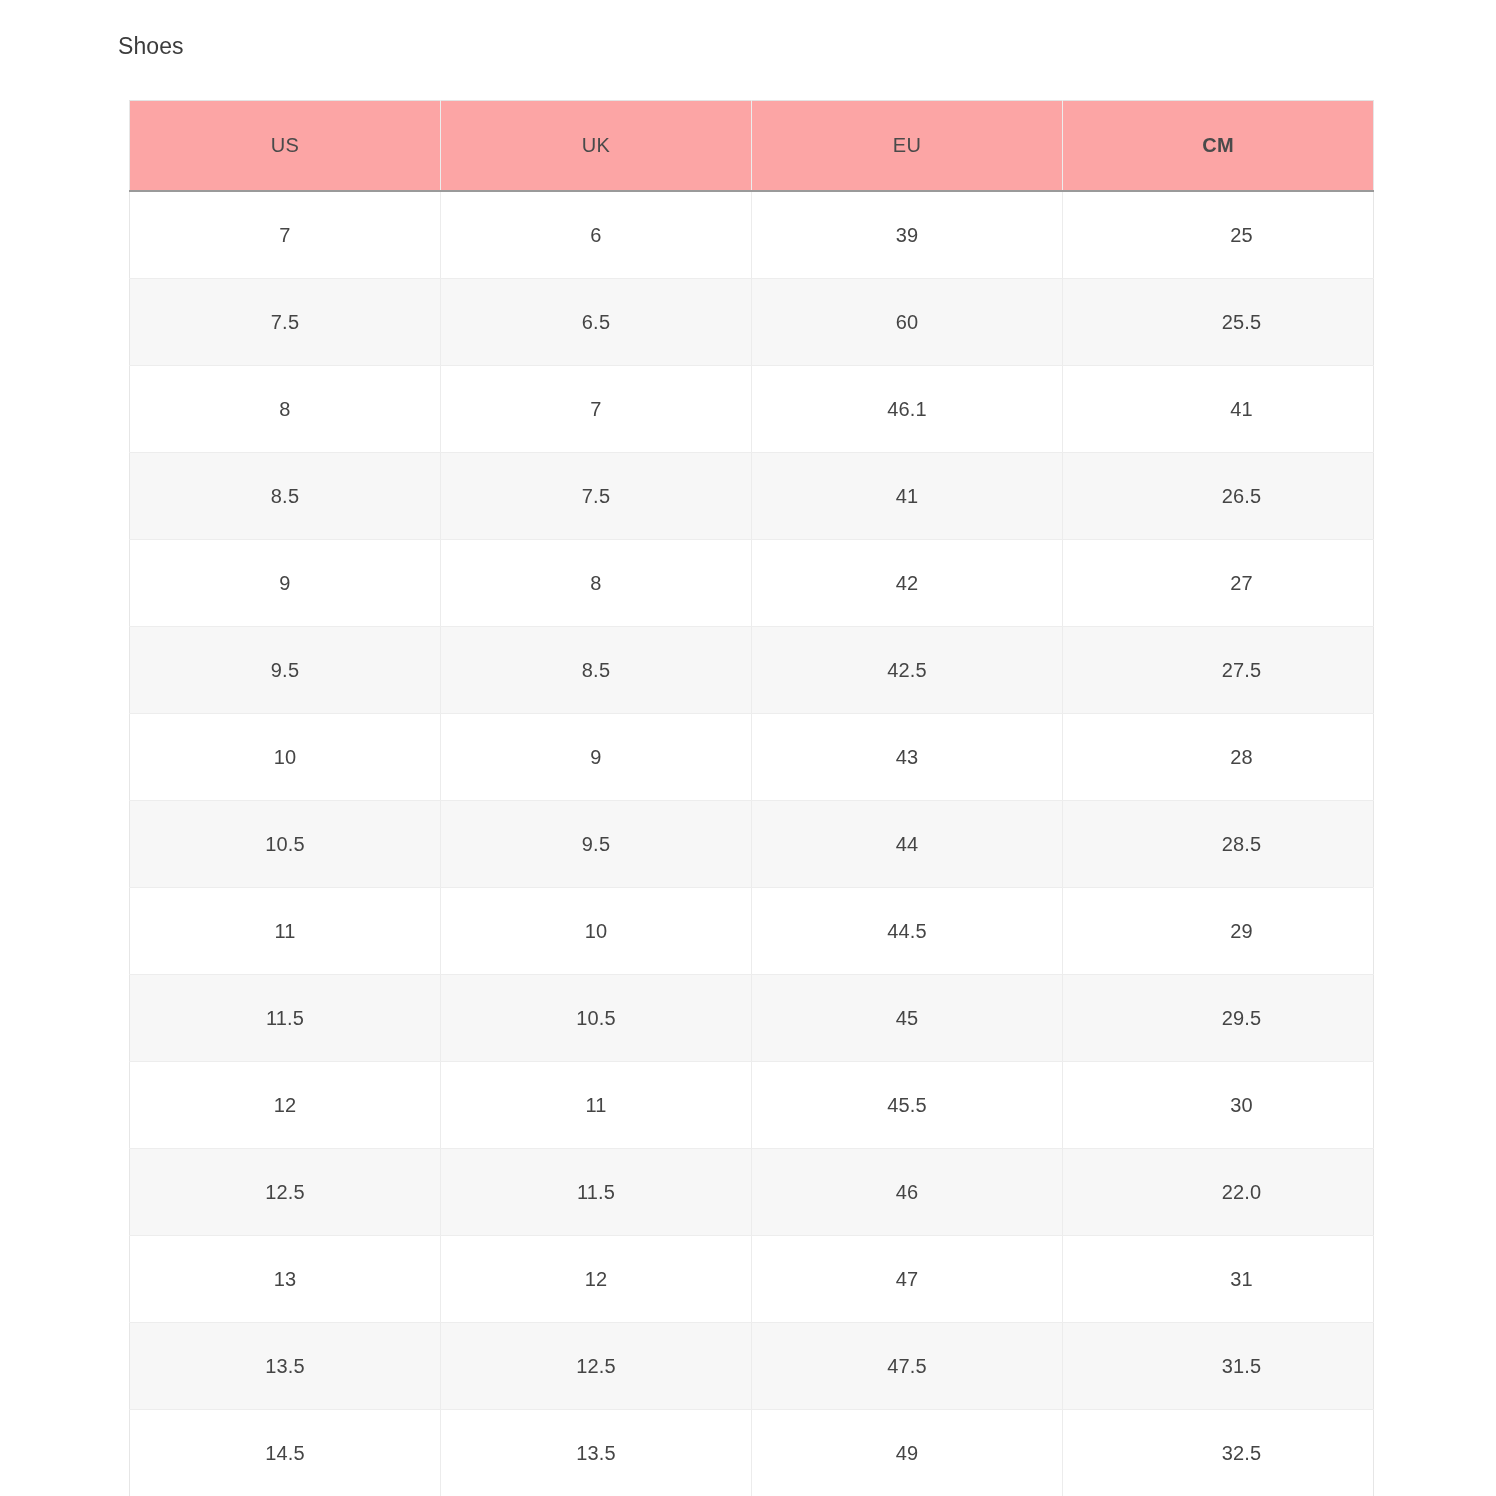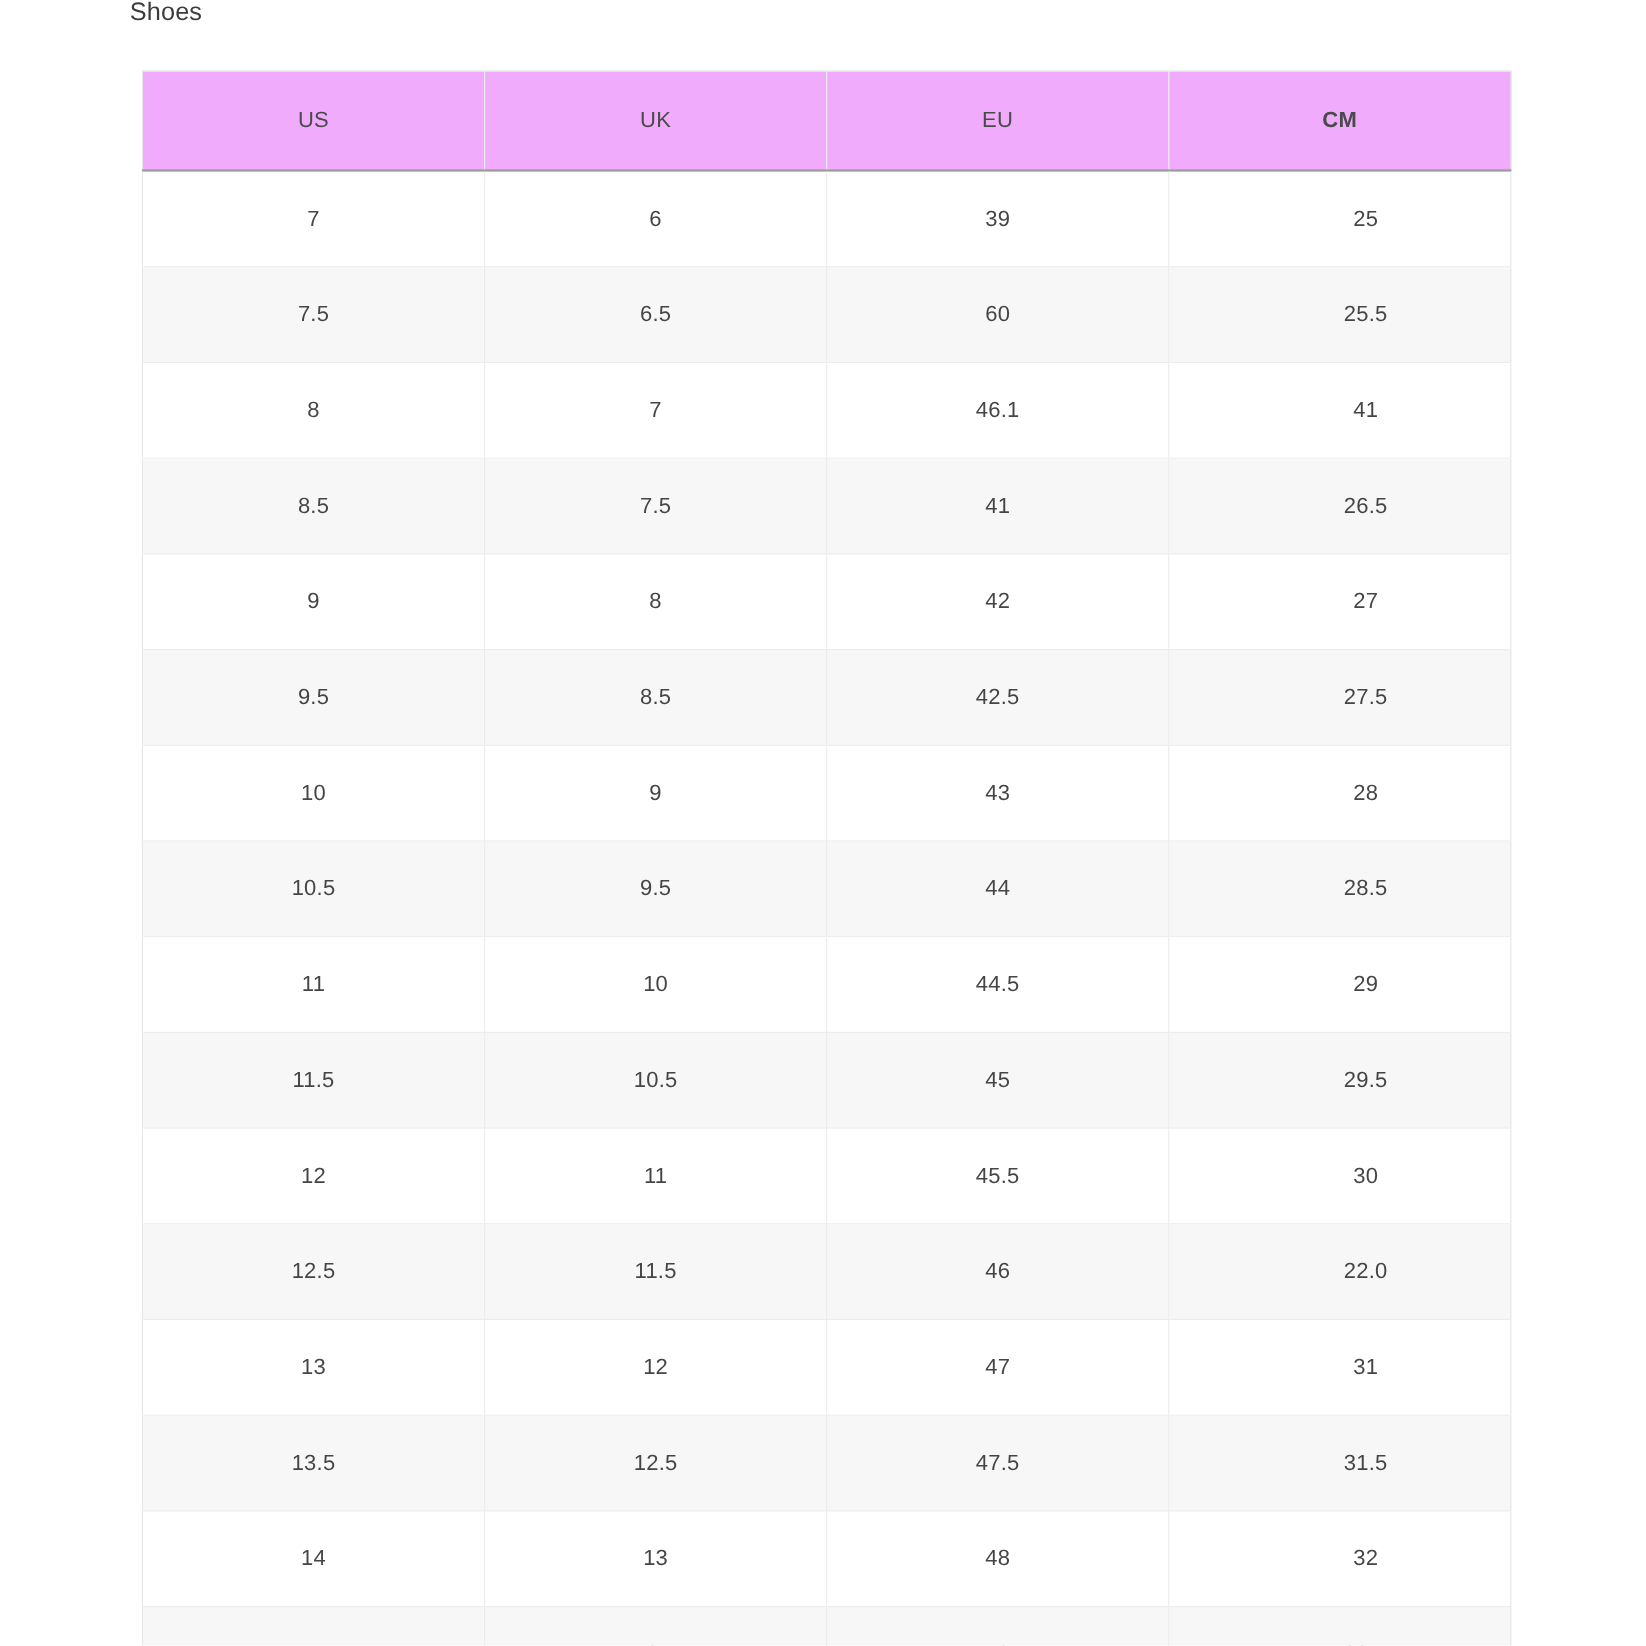--- a/index.html
+++ b/index.html
@@ -14,20 +14,21 @@
     font-family: "Liberation Sans", sans-serif;
     color: #444444;
     -webkit-font-smoothing: antialiased;
   }
 
   .page {
     position: relative;
     width: 1496px;
     height: 1450px;
     box-sizing: border-box;
+    margin-top: 36px;
   }
 
   .section-title {
     position: absolute;
     left: 118px;
     top: -4px;
     font-size: 23px;
     line-height: 28px;
     color: #3c3c3c;
     font-weight: 400;
@@ -57,21 +58,21 @@
 
   table.size-table thead th {
     height: 87px;
     font-size: 20px;
     font-weight: 400;
     color: #4a4a4a;
     text-align: center;
     vertical-align: middle;
     border-right: 1px solid #ececec;
     border-bottom: 2px solid #9a9a9a;
-    background: #f0abfc;
+    background: #fca5a5;
     letter-spacing: 0.3px;
   }
   table.size-table thead th:last-child {
     border-right: none;
     font-weight: bold;
   }
 
   table.size-table tbody td {
     height: 84px;
     font-size: 20px;
@@ -197,26 +198,20 @@
             <td>47</td>
             <td>31</td>
           </tr>
           <tr>
             <td>13.5</td>
             <td>12.5</td>
             <td>47.5</td>
             <td>31.5</td>
           </tr>
           <tr>
-            <td>14</td>
-            <td>13</td>
-            <td>48</td>
-            <td>32</td>
-          </tr>
-          <tr>
             <td>14.5</td>
             <td>13.5</td>
             <td>49</td>
             <td>32.5</td>
           </tr>
         </tbody>
     </table>
   </div>
 
 </div>

